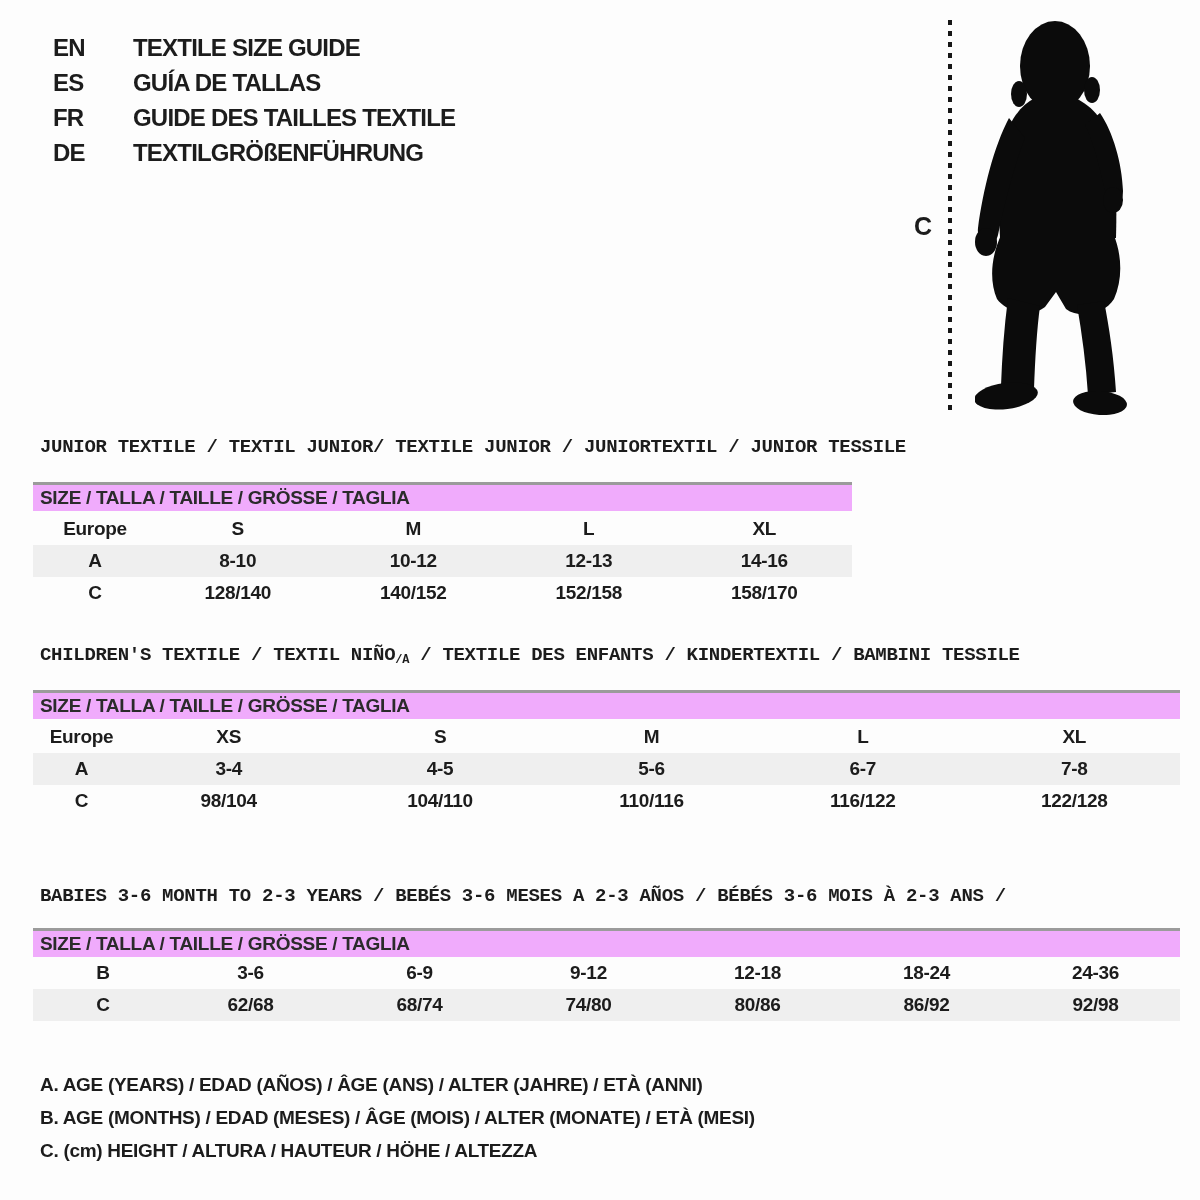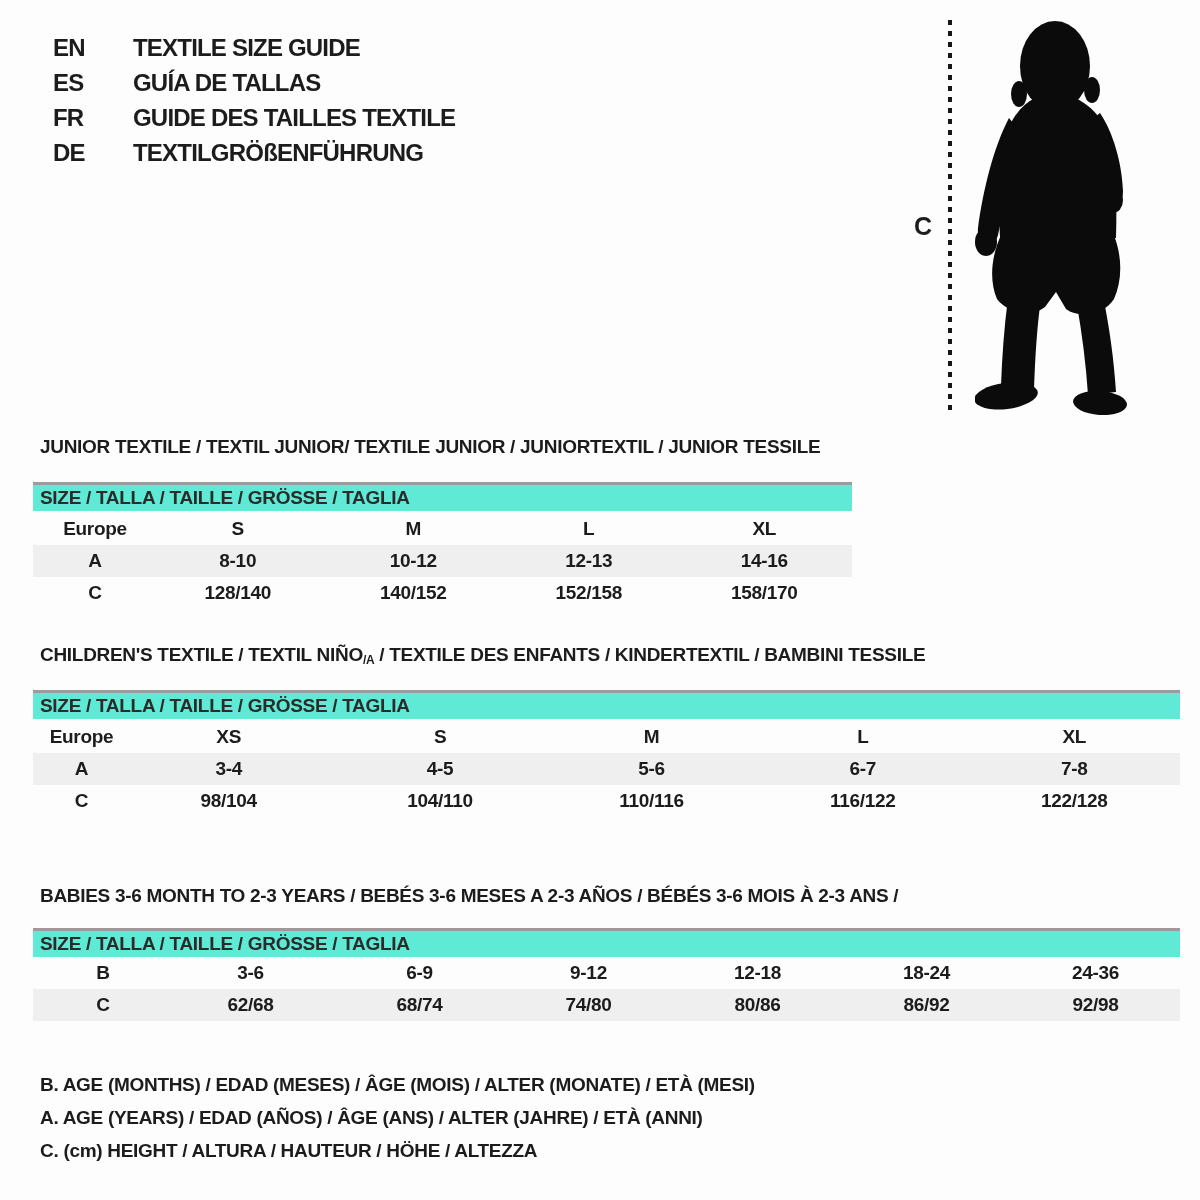--- a/index.html
+++ b/index.html
@@ -14,25 +14,25 @@
   .lang-row{line-height:35px;font-size:24px;letter-spacing:-0.8px;white-space:nowrap;margin-left:13px;}
   .lang-code{display:inline-block;width:80px;}
   
   .figure-svg{position:absolute;left:975px;top:8px;}
   .dash-line{
     position:absolute;left:948px;top:20px;width:4px;height:396px;
     background:repeating-linear-gradient(to bottom,#161616 0 5px,transparent 5px 11px);
   }
   .measure-c{position:absolute;left:914px;top:212px;font-size:25px;}
   
-  .sec-title{position:absolute;left:40px;font-size:19px;letter-spacing:-0.3px;white-space:nowrap;}
+  .sec-title{position:absolute;left:40px;font-size:19px;letter-spacing:-0.3px;white-space:nowrap;font-family:Liberation Mono, monospace;}
   .sub{font-size:12px;vertical-align:-3px;}
   
   .size-bar{
-    position:absolute;left:33px;height:26px;background:#5eead4;
+    position:absolute;left:33px;height:26px;background:#f0abfc;
     border-top:3px solid #9b9b9b;line-height:26px;padding-left:7px;
     font-size:19px;letter-spacing:-0.3px;color:#2b2b2b;box-sizing:content-box;
   }
   
   table.size-table{
     position:absolute;left:33px;border-collapse:collapse;table-layout:fixed;
     font-size:19px;letter-spacing:-0.3px;
   }
   table.size-table td{height:32px;text-align:center;padding:0;font-weight:700;}
   table.size-table td.lbl{text-align:center;padding-left:7px;}
@@ -175,16 +175,16 @@
       <td>68/74</td>
       <td>74/80</td>
       <td>80/86</td>
       <td>86/92</td>
       <td>92/98</td>
     </tr>
   </tbody>
 </table>
 
 <div class="legend">
+  <div class="legend-line">A. AGE (YEARS) / EDAD (AÑOS) / ÂGE (ANS) / ALTER (JAHRE) / ETÀ (ANNI)</div>
   <div class="legend-line">B. AGE (MONTHS) / EDAD (MESES) / ÂGE (MOIS) / ALTER (MONATE) / ETÀ (MESI)</div>
-  <div class="legend-line">A. AGE (YEARS) / EDAD (AÑOS) / ÂGE (ANS) / ALTER (JAHRE) / ETÀ (ANNI)</div>
   <div class="legend-line">C. (cm) HEIGHT / ALTURA / HAUTEUR / HÖHE / ALTEZZA</div>
 </div>
 
 </body></html>

